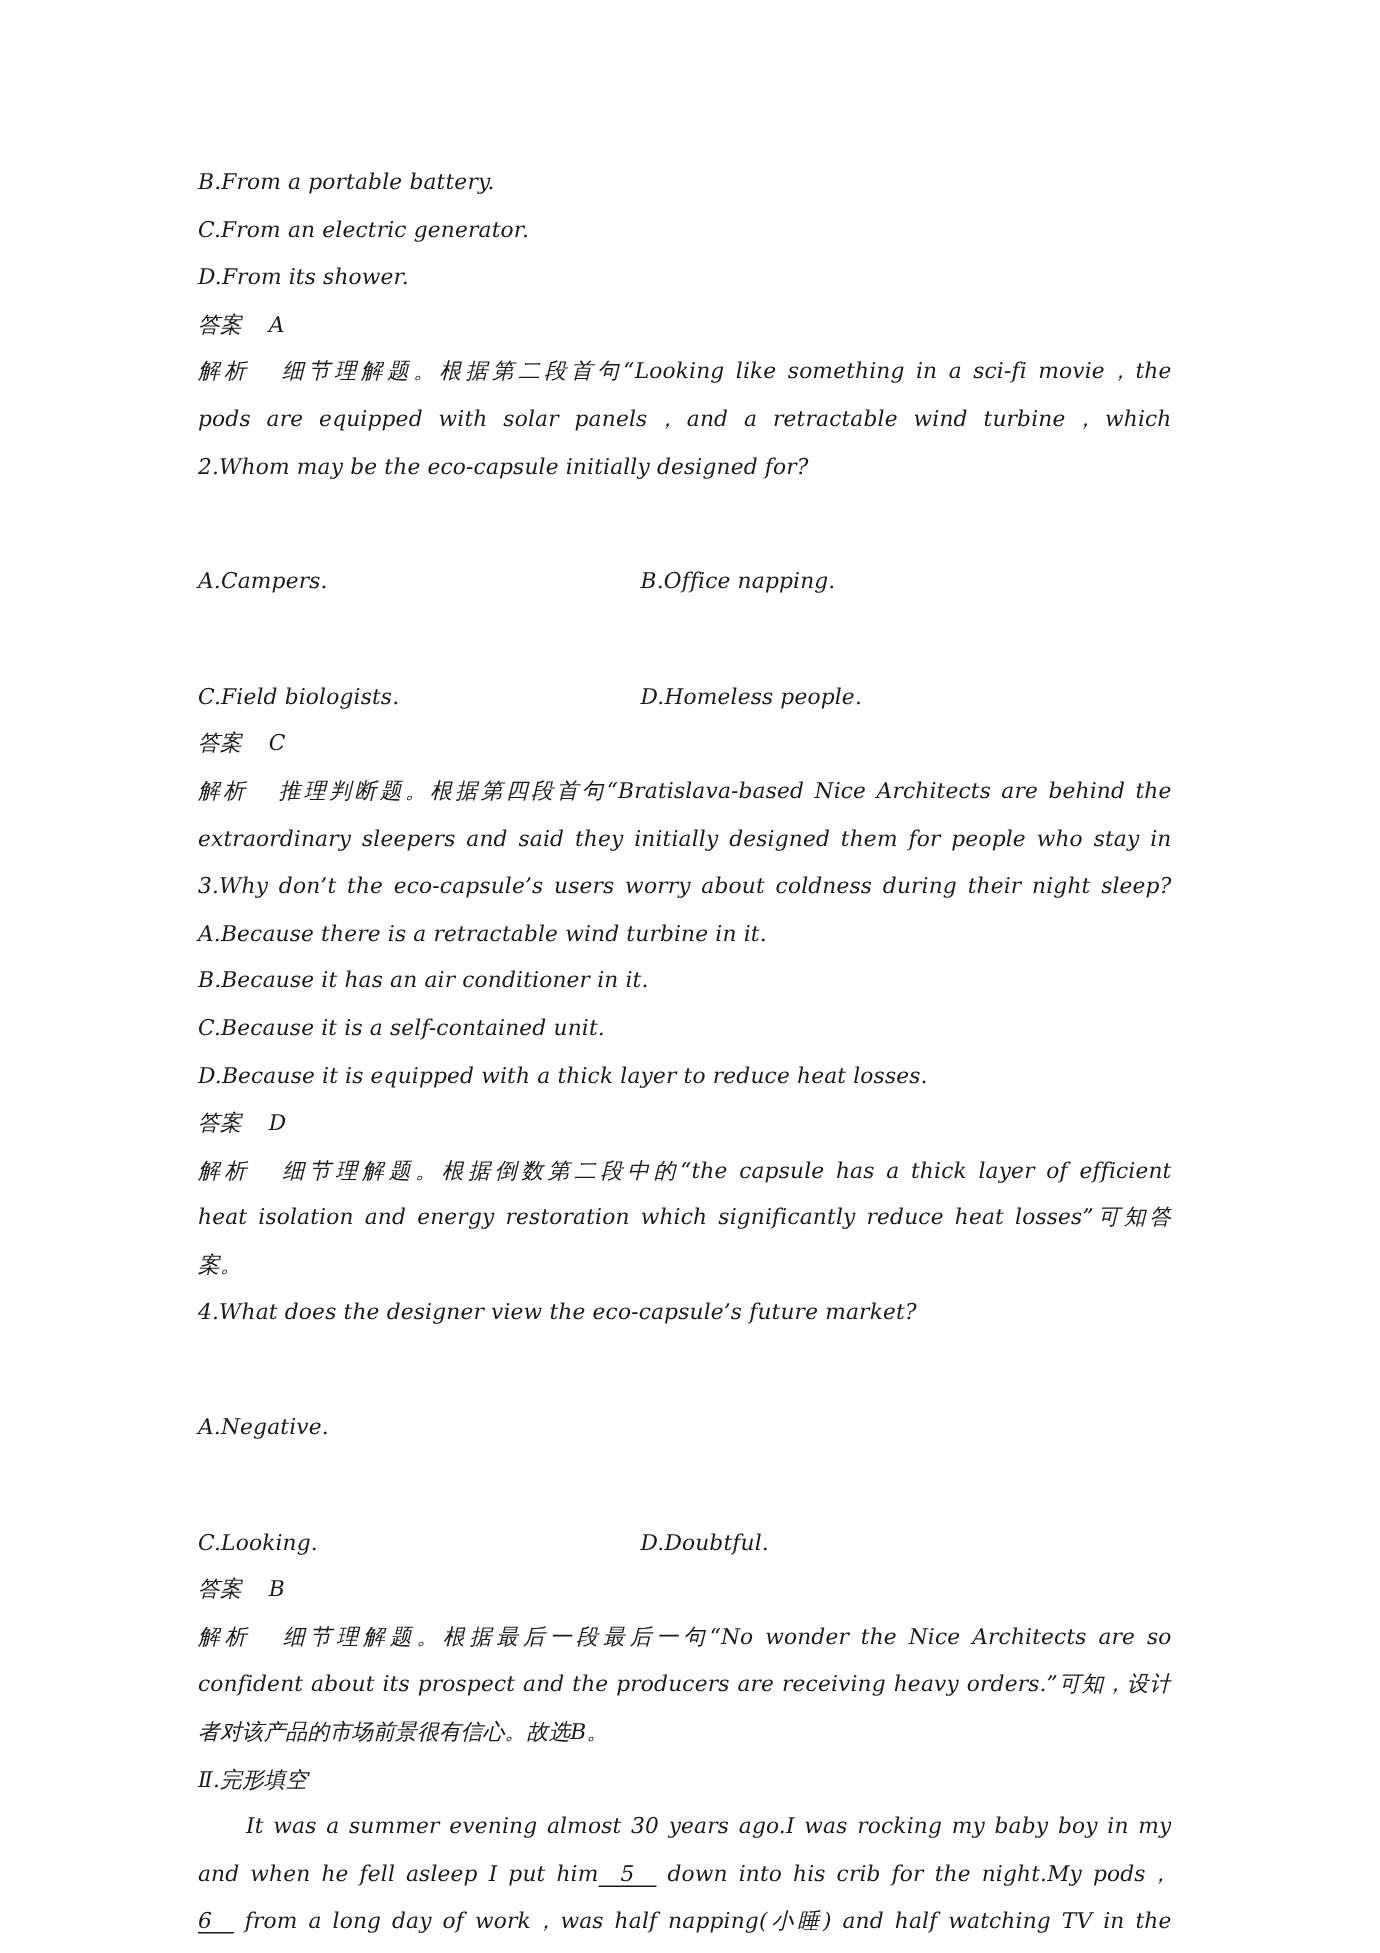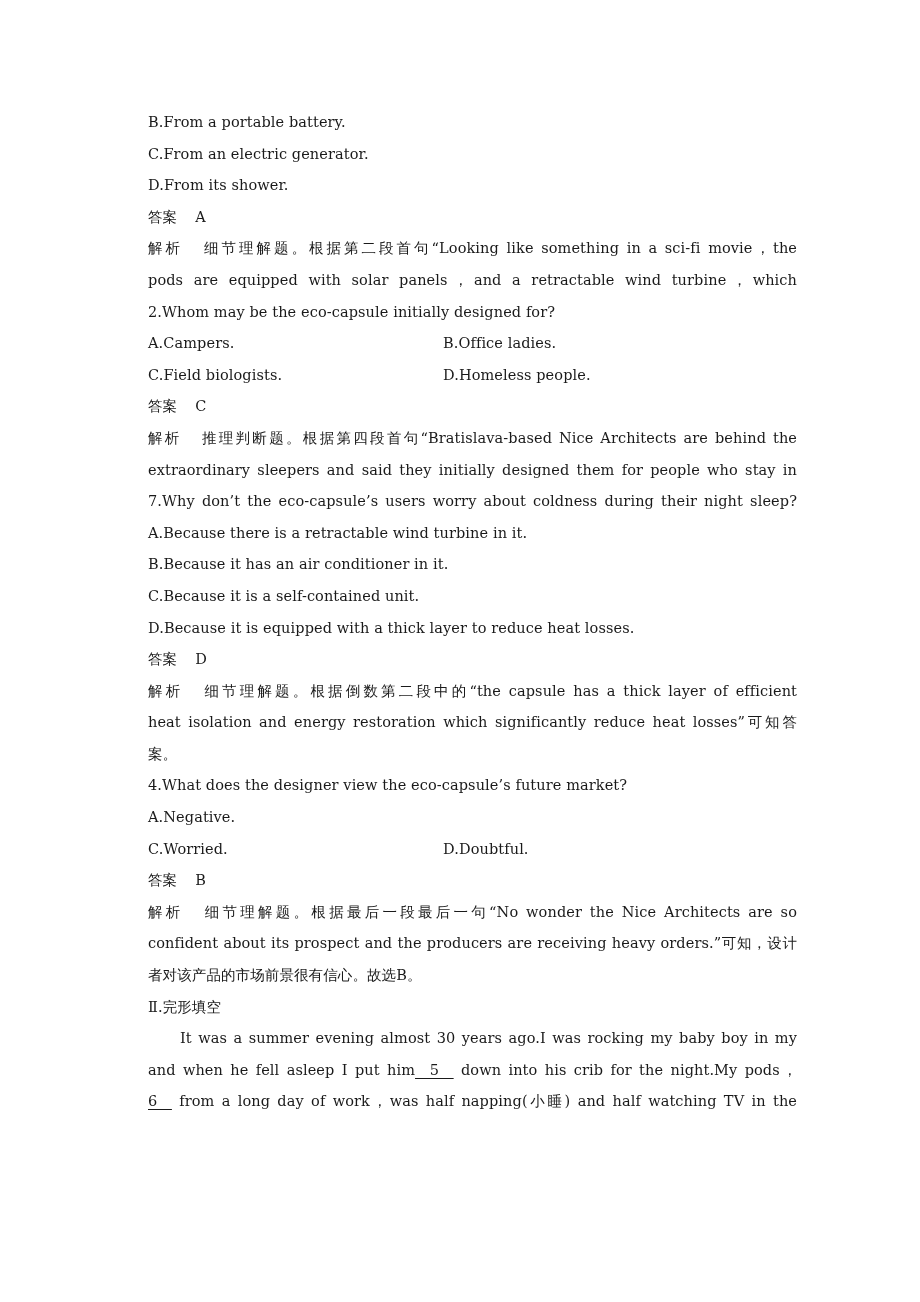--- a/index.html
+++ b/index.html
@@ -10,39 +10,41 @@
     body {
       width: 920px;
       height: 1302px;
       position: relative;
       overflow: hidden;
       font-family: "DejaVu Serif", "Liberation Serif", serif;
       color: #1a1a1a;
     }
     .page {
       position: absolute;
-      left: 148px;
+      left: 132px;
       top: 107px;
       width: 649px;
+      font-style: italic;
     }
     .line {
       height: 31.6px;
       line-height: 31.6px;
       font-size: 14.5px;
       white-space: nowrap;
       letter-spacing: 0.1px;
     }
     .justify {
       text-align: justify;
       text-align-last: justify;
       white-space: normal;
       overflow: hidden;
     }
     .two-col {
       display: flex;
+      margin-top: 45px;
     }
     .two-col .col {
       width: 295px;
       flex: none;
     }
     .label-gap {
       display: inline-block;
       width: 18px;
     }
     .indent {
@@ -66,54 +68,54 @@
     <span>答案</span><span class="label-gap"></span><span>A</span>
   </div>
   <div class="line justify">
     <span>解析</span><span class="label-gap"></span><span>细节理解题。根据第二段首句“Looking like something in a sci-fi movie，the</span>
   </div>
   <div class="line justify">pods are equipped with solar panels，and a retractable wind turbine，which</div>
 
   <div class="line">2.Whom may be the eco-capsule initially designed for?</div>
   <div class="line two-col">
     <span class="col">A.Campers.</span>
-    <span class="col">B.Office ladies.</span>
+    <span class="col">B.Office napping.</span>
   </div>
   <div class="line two-col">
     <span class="col">C.Field biologists.</span>
     <span class="col">D.Homeless people.</span>
   </div>
   <div class="line">
     <span>答案</span><span class="label-gap"></span><span>C</span>
   </div>
   <div class="line justify">
     <span>解析</span><span class="label-gap"></span><span>推理判断题。根据第四段首句“Bratislava-based Nice Architects are behind the</span>
   </div>
   <div class="line justify">extraordinary sleepers and said they initially designed them for people who stay in</div>
 
-  <div class="line justify">7.Why don’t the eco-capsule’s users worry about coldness during their night sleep?</div>
+  <div class="line justify">3.Why don’t the eco-capsule’s users worry about coldness during their night sleep?</div>
   <div class="line">A.Because there is a retractable wind turbine in it.</div>
   <div class="line">B.Because it has an air conditioner in it.</div>
   <div class="line">C.Because it is a self-contained unit.</div>
   <div class="line">D.Because it is equipped with a thick layer to reduce heat losses.</div>
   <div class="line">
     <span>答案</span><span class="label-gap"></span><span>D</span>
   </div>
   <div class="line justify">
     <span>解析</span><span class="label-gap"></span><span>细节理解题。根据倒数第二段中的“the capsule has a thick layer of efficient</span>
   </div>
   <div class="line justify">heat isolation and energy restoration which significantly reduce heat losses”可知答</div>
   <div class="line">案。</div>
 
   <div class="line">4.What does the designer view the eco-capsule’s future market?</div>
   <div class="line two-col">
     <span class="col">A.Negative.</span>
   </div>
   <div class="line two-col">
-    <span class="col">C.Worried.</span>
+    <span class="col">C.Looking.</span>
     <span class="col">D.Doubtful.</span>
   </div>
   <div class="line">
     <span>答案</span><span class="label-gap"></span><span>B</span>
   </div>
   <div class="line justify">
     <span>解析</span><span class="label-gap"></span><span>细节理解题。根据最后一段最后一句“No wonder the Nice Architects are so</span>
   </div>
   <div class="line justify">confident about its prospect and the producers are receiving heavy orders.”可知，设计</div>
   <div class="line">者对该产品的市场前景很有信心。故选B。</div>

